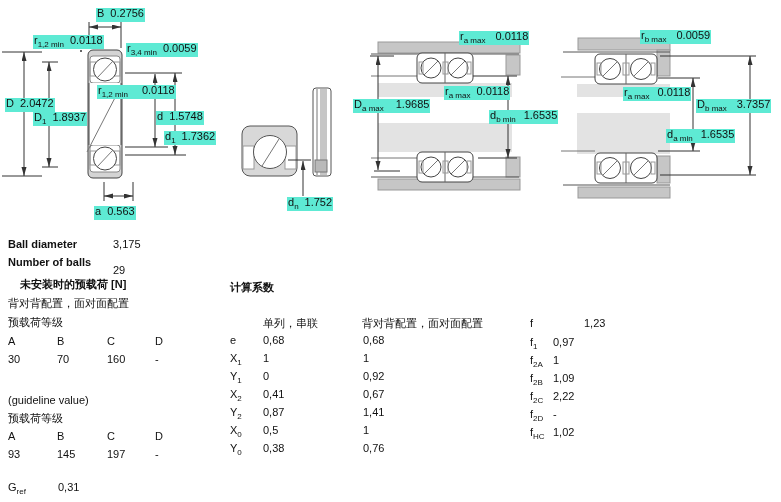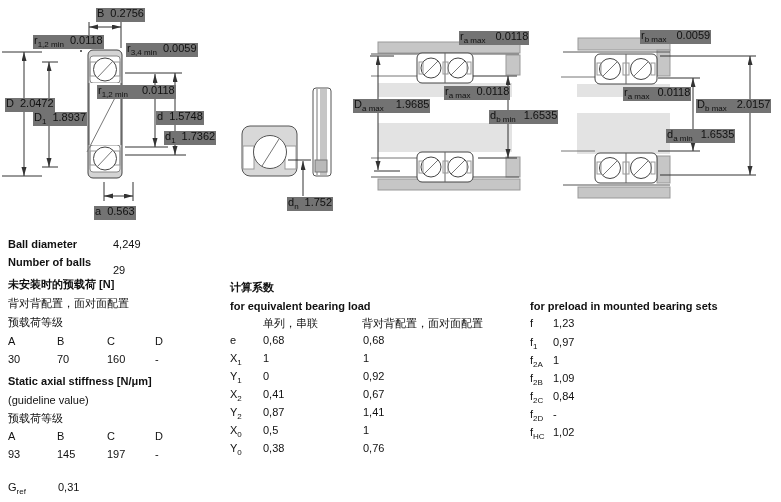--- a/index.html
+++ b/index.html
@@ -1,19 +1,19 @@
 <!DOCTYPE html>
 <html><head>
 <meta charset="utf-8">
 <style>
   html,body{margin:0;padding:0;background:#fff;}
   #page{position:relative;width:781px;height:502px;background:#fff;overflow:hidden;
         font-family:"Liberation Sans","DejaVu Sans",sans-serif;color:#111;}
   #art{position:absolute;left:0;top:0;}
-  .dim{position:absolute;font-size:11px;line-height:1;white-space:nowrap;background:#737373;padding:0 1px;color:#111;}
+  .dim{position:absolute;font-size:11px;line-height:1;white-space:nowrap;background:#5eead4;padding:0 1px;color:#111;}
   .dim sub,.t sub{font-size:8px;line-height:1;vertical-align:-3px;letter-spacing:0;}
   .dim .v{margin-left:6px;}
   .t{position:absolute;font-size:11px;line-height:1.15;white-space:nowrap;color:#111;}
   .b{font-weight:bold;}
 </style>
 </head>
 <body>
 
 <div id="page">
 
@@ -175,57 +175,55 @@
 
   <span class="dim" style="left:287px;top:197px"><span>d</span><sub>n</sub><span class="v">1.752</span></span>
 
   <span class="dim" style="left:459px;top:31px"><span>r</span><sub>a max</sub><span class="v" style="margin-left:10px">0.0118</span></span>
   <span class="dim" style="left:444px;top:86px"><span>r</span><sub>a max</sub><span class="v">0.0118</span></span>
   <span class="dim" style="left:353px;top:99px"><span>D</span><sub>a max</sub><span class="v" style="margin-left:12px">1.9685</span></span>
   <span class="dim" style="left:489px;top:110px"><span>d</span><sub>b min</sub><span class="v" style="margin-left:8px">1.6535</span></span>
 
   <span class="dim" style="left:640px;top:30px"><span>r</span><sub>b max</sub><span class="v" style="margin-left:10px">0.0059</span></span>
   <span class="dim" style="left:623px;top:87px"><span>r</span><sub>a max</sub><span class="v" style="margin-left:8px">0.0118</span></span>
-  <span class="dim" style="left:696px;top:99px"><span>D</span><sub>b max</sub><span class="v" style="margin-left:10px">2.0157</span></span>
+  <span class="dim" style="left:696px;top:99px"><span>D</span><sub>b max</sub><span class="v" style="margin-left:10px">3.7357</span></span>
   <span class="dim" style="left:666px;top:129px"><span>d</span><sub>a min</sub><span class="v" style="margin-left:8px">1.6535</span></span>
 
   <span class="t b" style="left:8px;top:238px">Ball diameter</span>
-  <span class="t" style="left:113px;top:238px">4,249</span>
+  <span class="t" style="left:113px;top:238px">3,175</span>
   <span class="t b" style="left:8px;top:256px">Number of balls</span>
   <span class="t" style="left:113px;top:264px">29</span>
 
-  <span class="t b" style="left:8px;top:278px">未安装时的预载荷 [N]</span>
+  <span class="t b" style="left:20px;top:278px">未安装时的预载荷 [N]</span>
   <span class="t" style="left:8px;top:297px">背对背配置，面对面配置</span>
   <span class="t" style="left:8px;top:316px">预载荷等级</span>
   <span class="t" style="left:8px;top:335px">A</span>
   <span class="t" style="left:57px;top:335px">B</span>
   <span class="t" style="left:107px;top:335px">C</span>
   <span class="t" style="left:155px;top:335px">D</span>
   <span class="t" style="left:8px;top:353px">30</span>
   <span class="t" style="left:57px;top:353px">70</span>
   <span class="t" style="left:107px;top:353px">160</span>
   <span class="t" style="left:155px;top:353px">-</span>
 
-  <span class="t b" style="left:8px;top:375px">Static axial stiffness [N/μm]</span>
   <span class="t" style="left:8px;top:394px">(guideline value)</span>
   <span class="t" style="left:8px;top:412px">预载荷等级</span>
   <span class="t" style="left:8px;top:430px">A</span>
   <span class="t" style="left:57px;top:430px">B</span>
   <span class="t" style="left:107px;top:430px">C</span>
   <span class="t" style="left:155px;top:430px">D</span>
   <span class="t" style="left:8px;top:448px">93</span>
   <span class="t" style="left:57px;top:448px">145</span>
   <span class="t" style="left:107px;top:448px">197</span>
   <span class="t" style="left:155px;top:448px">-</span>
 
   <span class="t" style="left:8px;top:481px"><span>G</span><sub>ref</sub></span>
   <span class="t" style="left:58px;top:481px">0,31</span>
 
   <span class="t b" style="left:230px;top:281px">计算系数</span>
-  <span class="t b" style="left:230px;top:300px">for equivalent bearing load</span>
   <span class="t" style="left:263px;top:317px">单列，串联</span>
   <span class="t" style="left:362px;top:317px">背对背配置，面对面配置</span>
 
   <span class="t" style="left:230px;top:334px"><span>e</span><sub></sub></span>
   <span class="t" style="left:263px;top:334px">0,68</span>
   <span class="t" style="left:363px;top:334px">0,68</span>
 
   <span class="t" style="left:230px;top:352px"><span>X</span><sub>1</sub></span>
   <span class="t" style="left:263px;top:352px">1</span>
   <span class="t" style="left:363px;top:352px">1</span>
@@ -243,36 +241,35 @@
   <span class="t" style="left:363px;top:406px">1,41</span>
 
   <span class="t" style="left:230px;top:424px"><span>X</span><sub>0</sub></span>
   <span class="t" style="left:263px;top:424px">0,5</span>
   <span class="t" style="left:363px;top:424px">1</span>
 
   <span class="t" style="left:230px;top:442px"><span>Y</span><sub>0</sub></span>
   <span class="t" style="left:263px;top:442px">0,38</span>
   <span class="t" style="left:363px;top:442px">0,76</span>
 
-  <span class="t b" style="left:530px;top:300px">for preload in mounted bearing sets</span>
 
   <span class="t" style="left:530px;top:317px"><span>f</span><sub></sub></span>
-  <span class="t" style="left:553px;top:317px">1,23</span>
+  <span class="t" style="left:584px;top:317px">1,23</span>
 
   <span class="t" style="left:530px;top:336px"><span>f</span><sub>1</sub></span>
   <span class="t" style="left:553px;top:336px">0,97</span>
 
   <span class="t" style="left:530px;top:354px"><span>f</span><sub>2A</sub></span>
   <span class="t" style="left:553px;top:354px">1</span>
 
   <span class="t" style="left:530px;top:372px"><span>f</span><sub>2B</sub></span>
   <span class="t" style="left:553px;top:372px">1,09</span>
 
   <span class="t" style="left:530px;top:390px"><span>f</span><sub>2C</sub></span>
-  <span class="t" style="left:553px;top:390px">0,84</span>
+  <span class="t" style="left:553px;top:390px">2,22</span>
 
   <span class="t" style="left:530px;top:408px"><span>f</span><sub>2D</sub></span>
   <span class="t" style="left:553px;top:408px">-</span>
 
   <span class="t" style="left:530px;top:426px"><span>f</span><sub>HC</sub></span>
   <span class="t" style="left:553px;top:426px">1,02</span>
 
 </div>
 
 </body></html>

